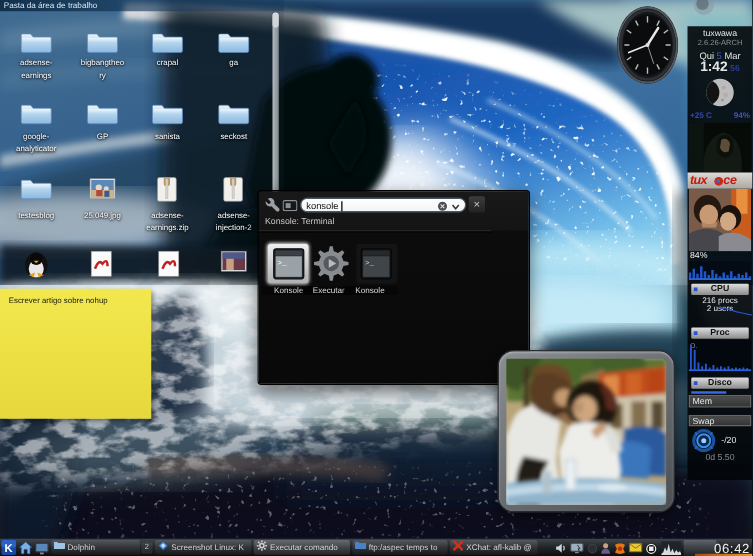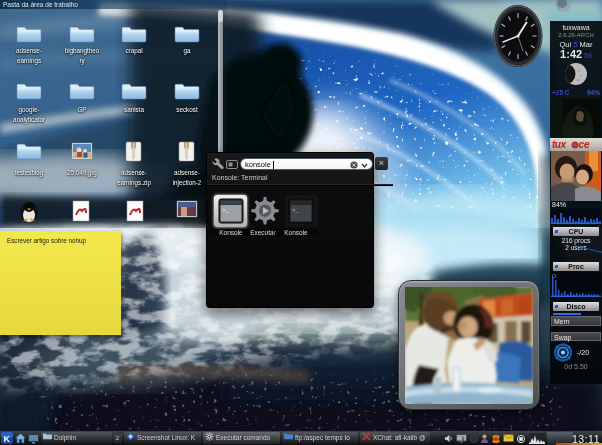--- a/index.html
+++ b/index.html
@@ -7,21 +7,21 @@
 #screen{position:relative;width:602px;height:445px;overflow:hidden;background:#0a1826;font-family:"Liberation Sans",sans-serif;}
 #wall{position:absolute;left:0;top:0;}
 .abs{position:absolute;}
 #fview{position:absolute;left:0;top:0;width:227px;height:223px;background:rgba(25,45,65,0.18);}
 #fvtitle{position:absolute;left:0;top:0;width:227px;height:9px;background:linear-gradient(90deg,rgba(8,38,66,0.85),rgba(16,52,88,0.55) 60%,rgba(20,60,100,0.3));color:#dde8f0;font-size:6.5px;line-height:9px;padding-left:3px;}
 .flab{position:absolute;width:48px;text-align:center;color:#fff;font-size:6.3px;line-height:9.5px;text-shadow:0 1px 2px rgba(0,0,0,0.9),0 0 2px rgba(0,0,0,0.8);}
 #fvsb{position:absolute;left:218px;top:10px;width:5px;height:210px;background:linear-gradient(90deg,#c4cad0,#8e969c);border-radius:2.5px;box-shadow:0 0 1px #333;opacity:0.9;}
 #fvsb:before{content:"";position:absolute;left:0;top:0;width:5px;height:12px;background:#e2e6ea;border-radius:2.5px;}
 #note{position:absolute;left:0;top:231px;width:121px;height:104px;background:linear-gradient(180deg,#f2e84e,#e6d83c);box-shadow:1px 2px 4px rgba(0,0,0,0.45);}
 #note span{position:absolute;left:7px;top:6px;font-size:6.3px;color:#1a1a10;}
-#krun{position:absolute;left:206px;top:152px;width:168px;height:156px;background:linear-gradient(180deg,#19191a 0%,#141415 20%,#0c0c0d 21%,#090909 100%);border:1px solid #000;border-radius:3px;box-shadow:0 5px 14px rgba(0,0,0,0.55);}
+#krun{position:absolute;left:206px;top:152px;width:218px;height:156px;background:linear-gradient(180deg,#19191a 0%,#141415 20%,#0c0c0d 21%,#090909 100%);border:1px solid #000;border-radius:3px;box-shadow:0 5px 14px rgba(0,0,0,0.55);}
 #krinput{position:absolute;left:33px;top:5px;width:133px;height:12px;background:linear-gradient(180deg,#fff,#f2f4f6);border:1px solid #4a5a6a;border-radius:6px;}
 #krinput i{position:absolute;left:4px;top:1px;font-style:normal;font-size:7.5px;color:#111;}
 #krinput b{position:absolute;left:32px;top:1.5px;width:1px;height:8px;background:#000;}
 #krx{position:absolute;left:168px;top:4px;width:13px;height:13px;background:linear-gradient(180deg,#3c3c3c,#222);border-radius:2px;color:#ccc;font-size:9px;line-height:12px;text-align:center;}
 #krsub{position:absolute;left:5px;top:21px;font-size:7px;color:#c8c8c8;}
 #krsep{position:absolute;left:0;top:31px;width:186px;height:1px;background:#262626;box-shadow:0 1px 0 #000;}
 .krtile{position:absolute;top:42px;width:33px;height:32px;border-radius:3px;}
 .krlab{position:absolute;top:76px;width:44px;text-align:center;color:#ddd;font-size:6.5px;background:rgba(0,0,0,0.35);}
 #kclock{position:absolute;left:490px;top:2px;}
 #karamba{position:absolute;left:550px;top:21px;width:52px;height:363px;background:rgba(2,5,9,0.9);font-family:"Liberation Sans",sans-serif;}
@@ -594,15 +594,15 @@
         <circle cx="5" cy="5" r="4.5" fill="#111"></circle>
         <circle cx="5" cy="5" r="3.6" fill="none" stroke="#eee" stroke-width="1"></circle>
         <rect x="3.2" y="3.2" width="3.6" height="3.6" fill="#eee"></rect>
       </svg>
  <svg class="abs" style="left:529px;top:2px" width="16" height="11" viewBox="0 0 16 11">
         <rect width="16" height="11" fill="#20242a"></rect>
         <path d="M0,10 L1.5,9 L3,5 L4.5,8 L6,2 L7.5,9 L9,6 L10.5,9.5 L12,7 L13.5,9 L15,8 L16,10 L16,11 L0,11 Z" fill="#d8dce0"></path>
       </svg>
  <div class="abs" style="left:547px;top:1px;width:26px;height:13px;background:linear-gradient(180deg,rgba(180,190,200,0.28),rgba(120,130,140,0.15));"></div>
  <div class="abs" style="left:556px;top:12px;width:46px;height:2px;background:linear-gradient(90deg,#a84a10,#e8a020);"></div>
- <div id="tclock">13:11</div>
+ <div id="tclock">06:42</div>
 </div>
 </div>
 
 </body></html>

